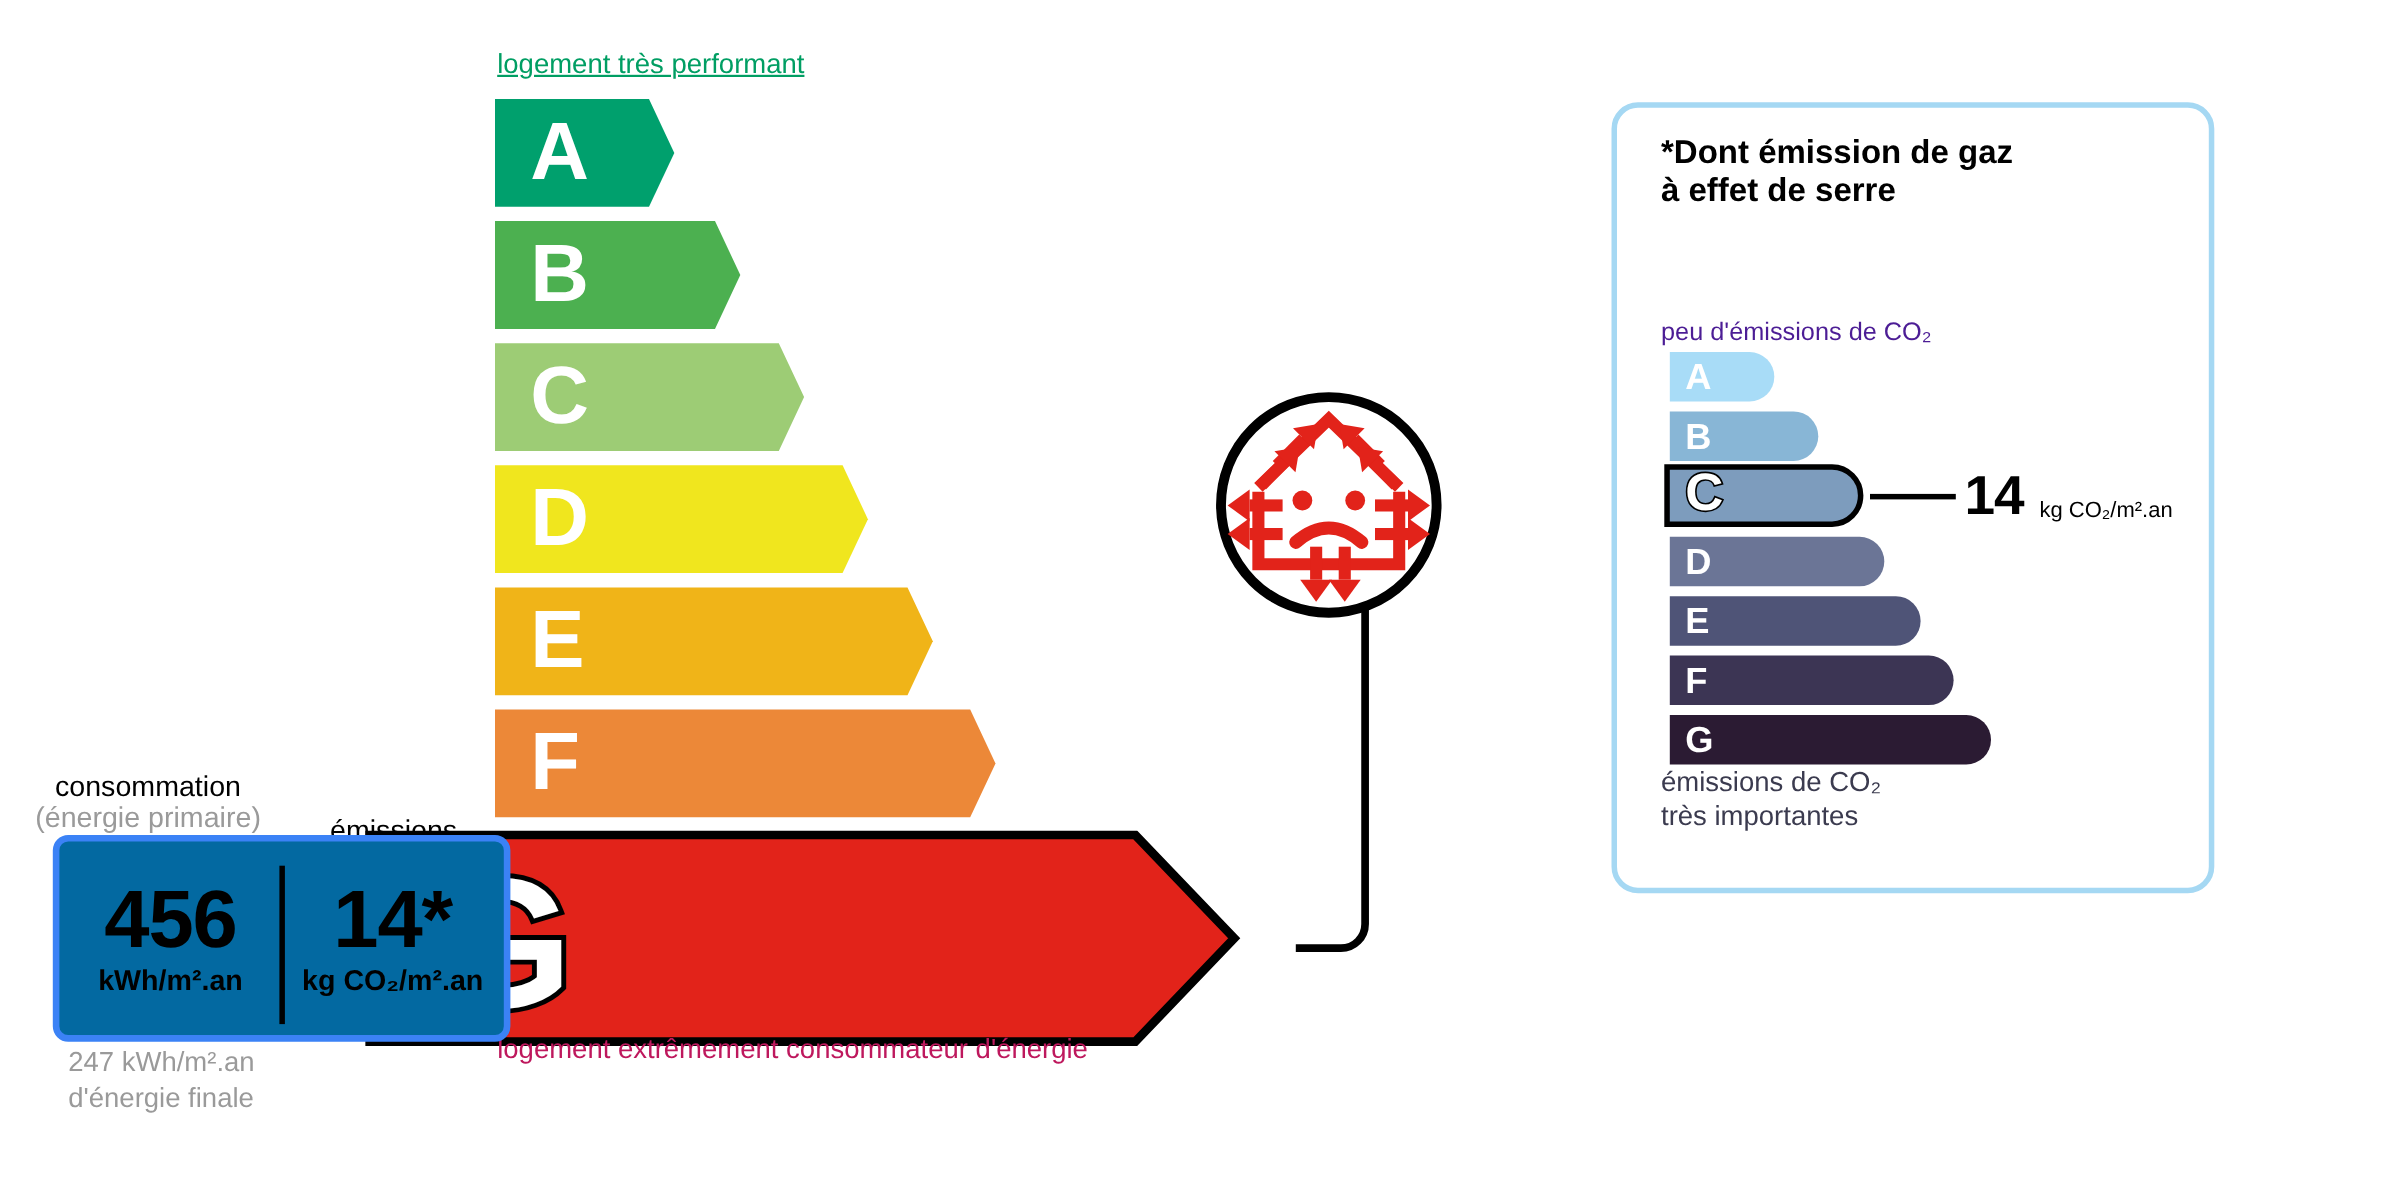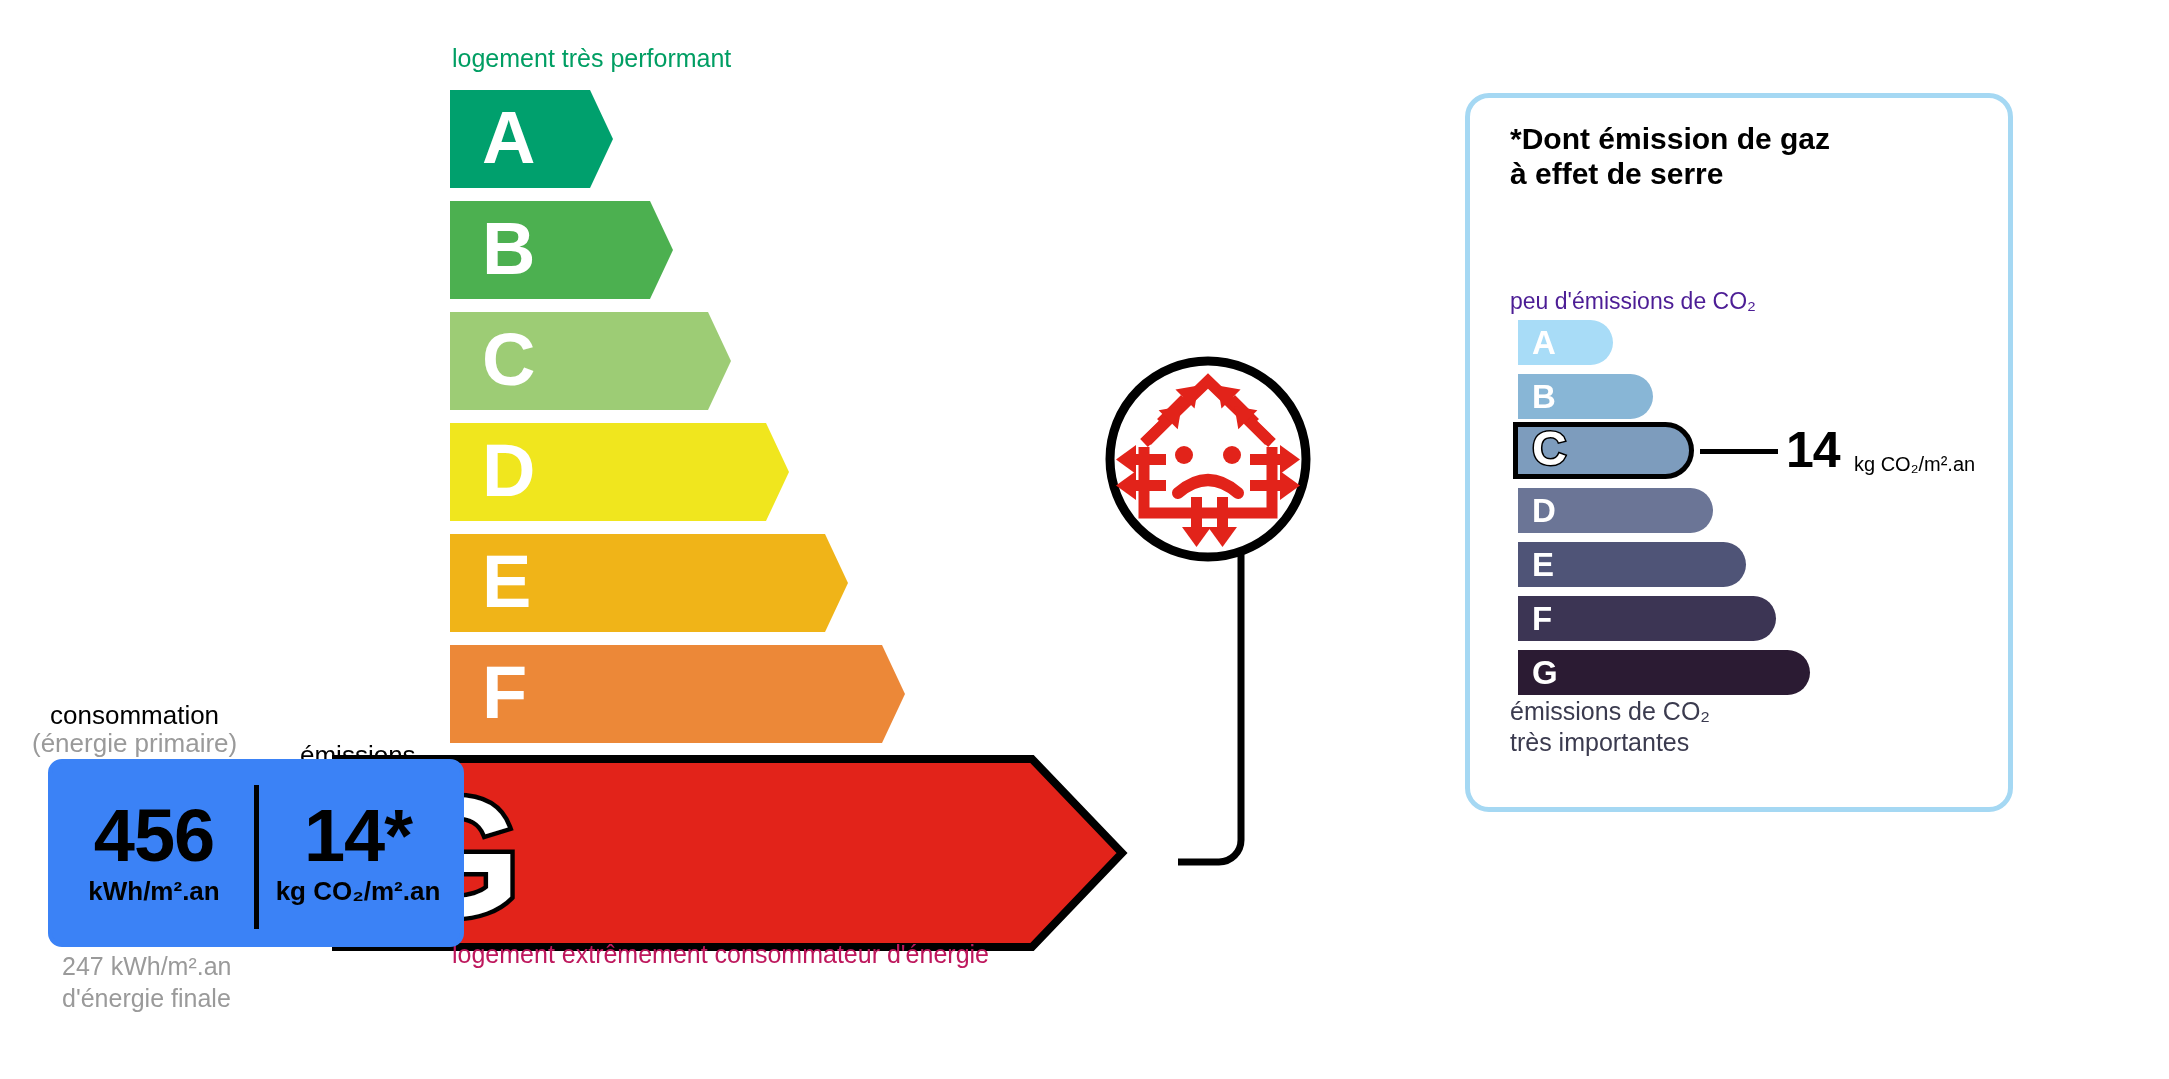--- a/index.html
+++ b/index.html
@@ -14,33 +14,33 @@
   .band-row{position:absolute;left:450px;height:98px;}
   .band-svg{display:block;overflow:visible;}
   .band-letter{
     position:absolute;left:32px;top:50%;transform:translateY(-52%);
     font-size:74px;font-weight:bold;color:#fff;line-height:1;
     letter-spacing:0px;
   }
 
   .top-caption{
     position:absolute;left:452px;top:44px;
-    font-size:25px;color:#009e63;white-space:nowrap;
+    font-size:25px;color:#009e63;white-space:nowrap;text-decoration:underline;
   }
   .bottom-caption{
     position:absolute;left:452px;top:940px;
     font-size:25px;color:#be185d;white-space:nowrap;
   }
 
   
   #g-row{position:absolute;left:44px;top:755px;height:196px;}
 
   #value-box{
     position:absolute;left:4px;top:4px;width:416px;height:188px;
-    border:4px solid #3b82f6;border-radius:14px;background:#3b82f6;
+    border:6px solid #3b82f6;border-radius:14px;background:#0369a1;
     box-sizing:border-box;z-index:3;
   }
   .value-cell{position:absolute;top:0;height:100%;
     display:flex;flex-direction:column;align-items:center;justify-content:center;}
   #cell-consumption{left:0;width:50%;}
   #cell-emission{left:50%;width:50%;}
   .value-number{font-size:74px;font-weight:bold;line-height:0.95;letter-spacing:-1px;}
   .value-unit{font-size:26px;line-height:1.1;margin-top:6px;font-weight:bold;}
   #value-divider{position:absolute;left:50%;top:22px;width:5px;height:144px;
     background:#000;transform:translateX(-2px);z-index:4;}

